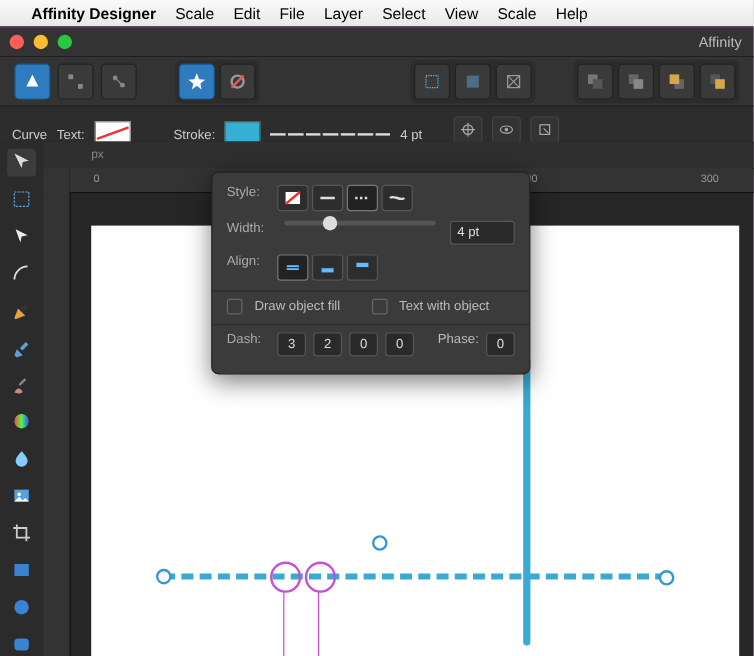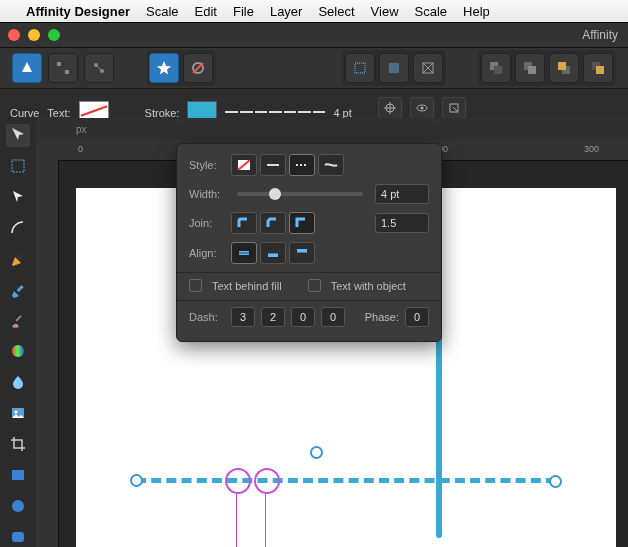--- a/index.html
+++ b/index.html
@@ -39,21 +39,21 @@
 .dashed-line{position:absolute;left:60px;top:290px;width:420px;height:0;border-top:5px dashed #39aad1}
 .node{position:absolute;width:9px;height:9px;border:2px solid #3598d4;background:#fff;border-radius:50%}
 .n1{left:54px;top:286px}.n2{left:473px;top:287px}.n3{left:234px;top:258px}
 .vguide{position:absolute;left:360px;top:110px;width:6px;height:240px;background:#39aad1;border-radius:3px}
 .circle-ann{position:absolute;width:22px;height:22px;border:2px solid #c74fd8;border-radius:50%}
 .ann1{left:149px;top:280px}.ann2{left:178px;top:280px}
 .vline-ann{position:absolute;width:1px;height:140px;background:#c74fd8;top:305px}
 .vl1{left:160px}.vl2{left:189px}
 .popup{position:absolute;left:176px;top:120px;width:240px;background:#3b3b3b;border:1px solid #222;border-radius:6px;box-shadow:0 6px 20px rgba(0,0,0,.5);padding:10px 12px 14px;color:#bbb;font-size:11px}
 .popup::before{content:"";position:absolute;top:-8px;left:80px;border:8px solid transparent;border-bottom-color:#3b3b3b}
-.prow{display:flex;align-items:center;gap:6px;margin-bottom:8px}
+.prow{display:flex;gap:6px;margin-bottom:8px}
 .plabel{width:36px;color:#aaa}
 .seg{display:flex;gap:3px}
 .seg-btn{width:24px;height:20px;background:#2d2d2d;border:1px solid #555;border-radius:3px;display:flex;align-items:center;justify-content:center}
 .seg-btn.on{background:#222;border-color:#777}
 .seg-btn svg{width:14px;height:12px}
 .slider{flex:1;height:4px;background:#555;border-radius:2px;position:relative;margin:0 6px}
 .slider .thumb{position:absolute;left:25%;top:-4px;width:12px;height:12px;border-radius:50%;background:#ddd}
 .numfield{width:42px;height:18px;background:#2a2a2a;border:1px solid #555;border-radius:3px;color:#ddd;text-align:left;padding:0 5px;font-size:11px;line-height:18px}
 .numfield.sm{width:22px;text-align:center;padding:0}
 .chk{width:11px;height:11px;border:1px solid #666;border-radius:2px;margin-right:4px}
@@ -342,42 +342,20 @@
       </div>
     </div>
     <div class="prow">
       <span class="plabel">Width:</span>
       <div class="slider">
           <div class="thumb"></div>
         </div>
       <div class="numfield">4 pt</div>
     </div>
     <div class="prow">
-      <span class="plabel">Join:</span>
-      <div class="seg">
-        <div class="seg-btn">
-            <svg viewBox="0 0 14 12">
-              <path d="M2 10V4a2 2 0 012-2h6" stroke="#6bf" stroke-width="3" fill="none" stroke-linejoin="round"></path>
-            </svg>
-          </div>
-        <div class="seg-btn">
-            <svg viewBox="0 0 14 12">
-              <path d="M2 10V4l2-2h6" stroke="#6bf" stroke-width="3" fill="none"></path>
-            </svg>
-          </div>
-        <div class="seg-btn on">
-            <svg viewBox="0 0 14 12">
-              <path d="M2 10V2h8" stroke="#6bf" stroke-width="3" fill="none" stroke-linejoin="miter"></path>
-            </svg>
-          </div>
-      </div>
-      <span style="flex:1"></span>
-      <div class="numfield">1.5</div>
-    </div>
-    <div class="prow">
       <span class="plabel">Align:</span>
       <div class="seg">
         <div class="seg-btn on">
             <svg viewBox="0 0 14 12">
               <rect x="2" y="4" width="10" height="4" fill="#6bf"></rect>
               <line x1="2" y1="6" x2="12" y2="6" stroke="#333"></line>
             </svg>
           </div>
         <div class="seg-btn">
             <svg viewBox="0 0 14 12">
@@ -389,21 +367,21 @@
             <svg viewBox="0 0 14 12">
               <rect x="2" y="2" width="10" height="4" fill="#6bf"></rect>
               <line x1="2" y1="6" x2="12" y2="6" stroke="#333"></line>
             </svg>
           </div>
       </div>
     </div>
     <div class="hr"></div>
     <div class="prow">
       <div class="chk"></div>
-      <span>Text behind fill</span>
+      <span>Draw object fill</span>
       <span style="width:14px"></span>
       <div class="chk"></div>
       <span>Text with object</span>
     </div>
     <div class="hr"></div>
     <div class="prow" style="margin-bottom:0">
       <span class="plabel">Dash:</span>
       <div class="numfield sm">3</div>
       <div class="numfield sm">2</div>
       <div class="numfield sm">0</div>

